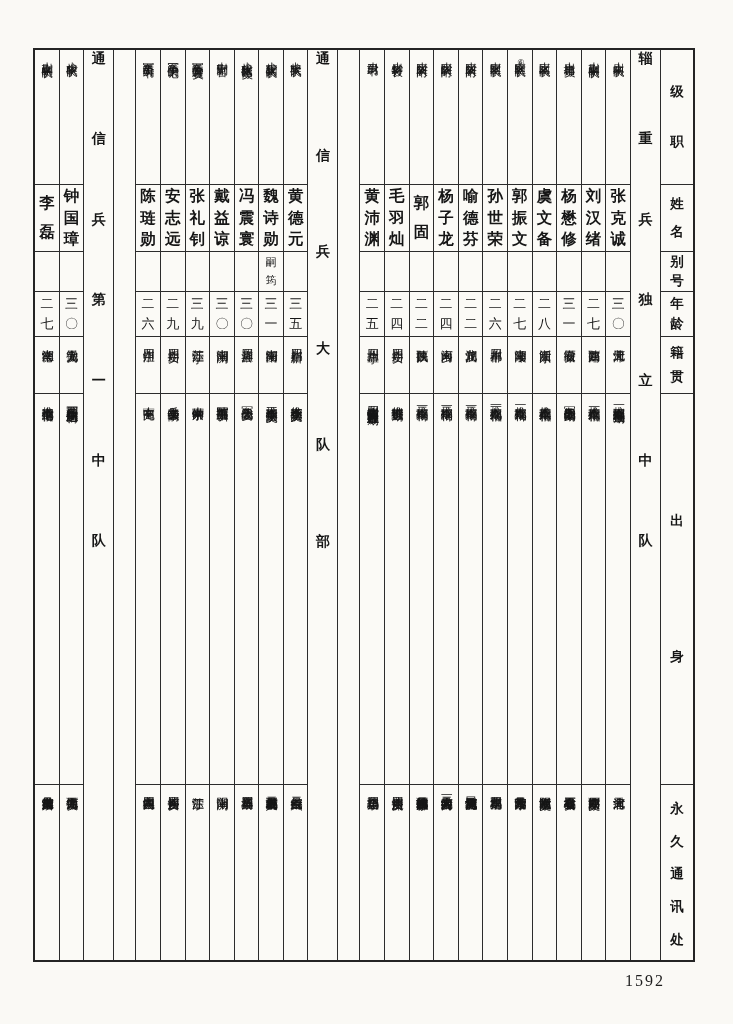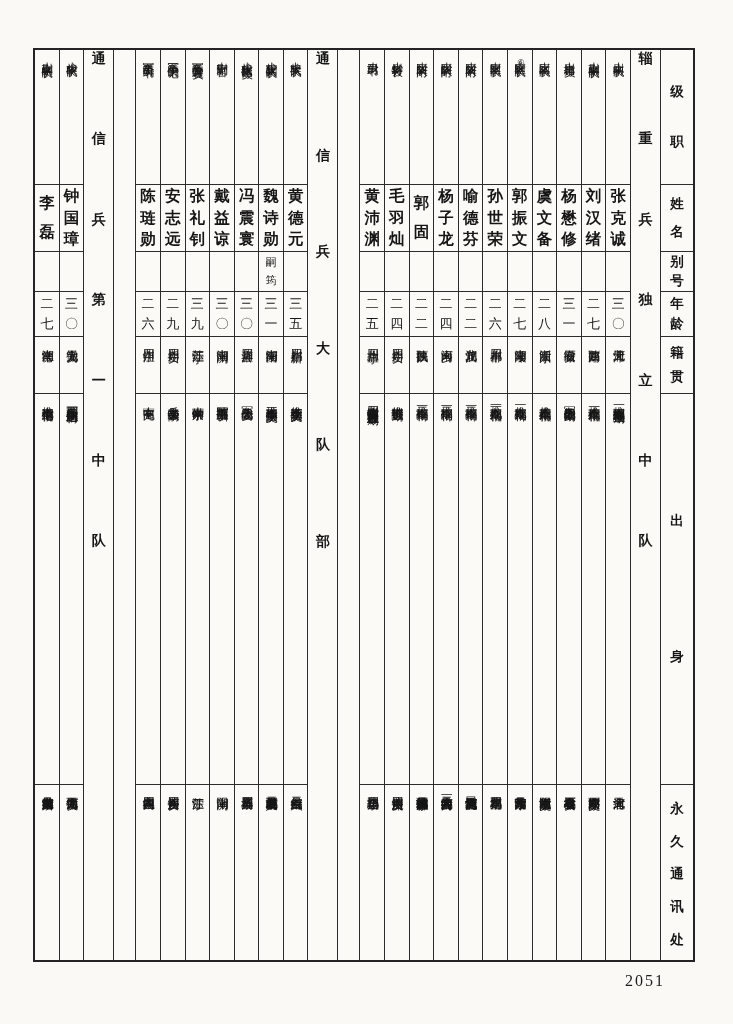--- a/index.html
+++ b/index.html
@@ -745,14 +745,14 @@
           <div class="vtext native-text">湖南常德</div>
         </div>
         <div class="cell" style="height: 391px;">
           <div class="vtext origin-text">本校十七期通信科</div>
         </div>
         <div class="cell" style="height: 179px;">
           <div class="vtext address-text">湖南常德黄土店久丰昌号</div>
         </div>
       </div>
     </div>
-  <div class="page-number">2051</div>
+  <div class="page-number">1592</div>
 </div>
 
 </body></html>

